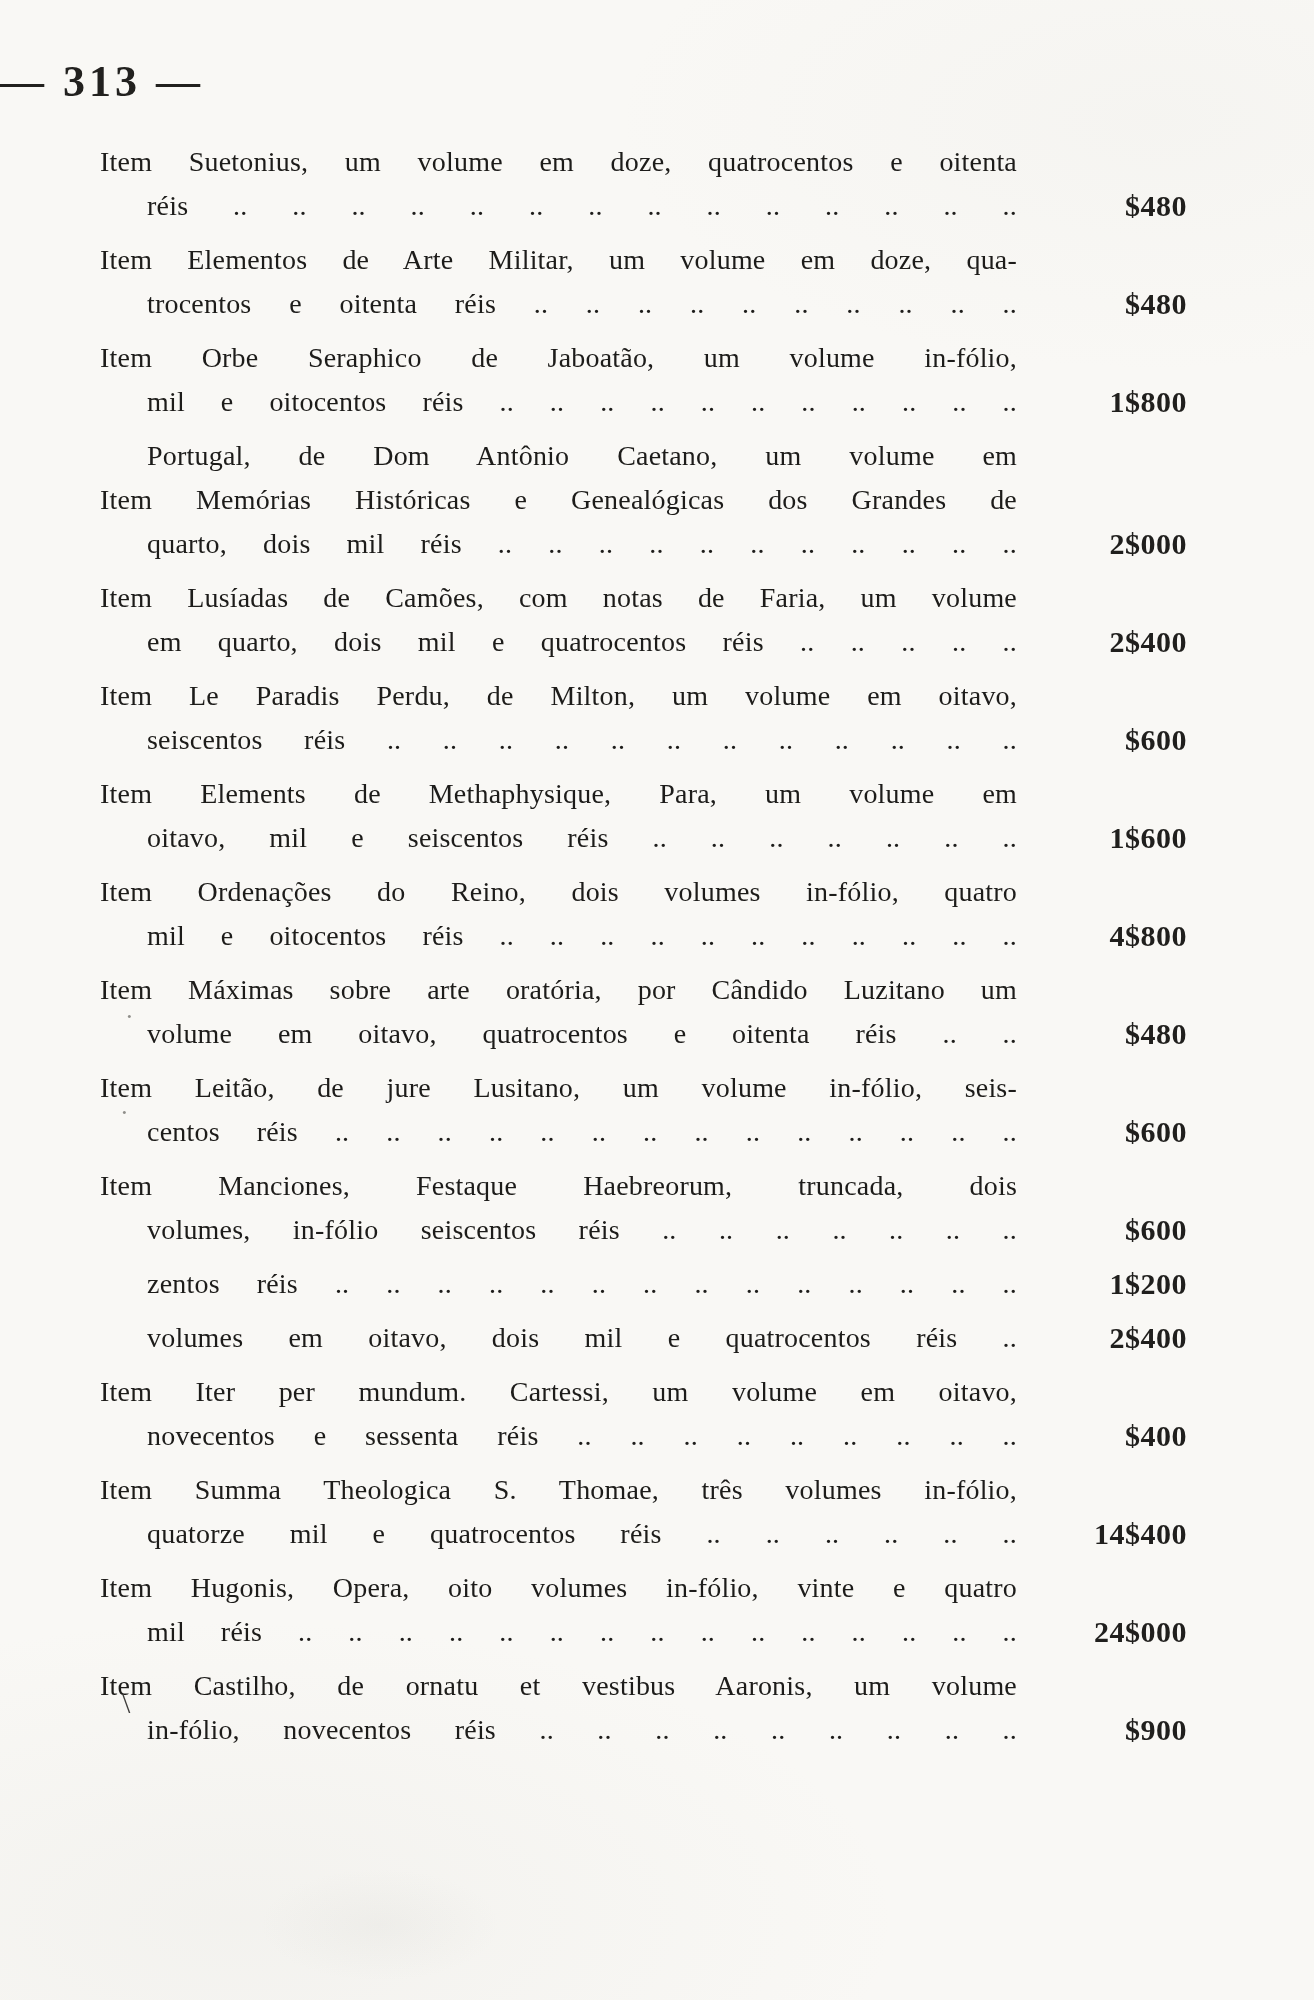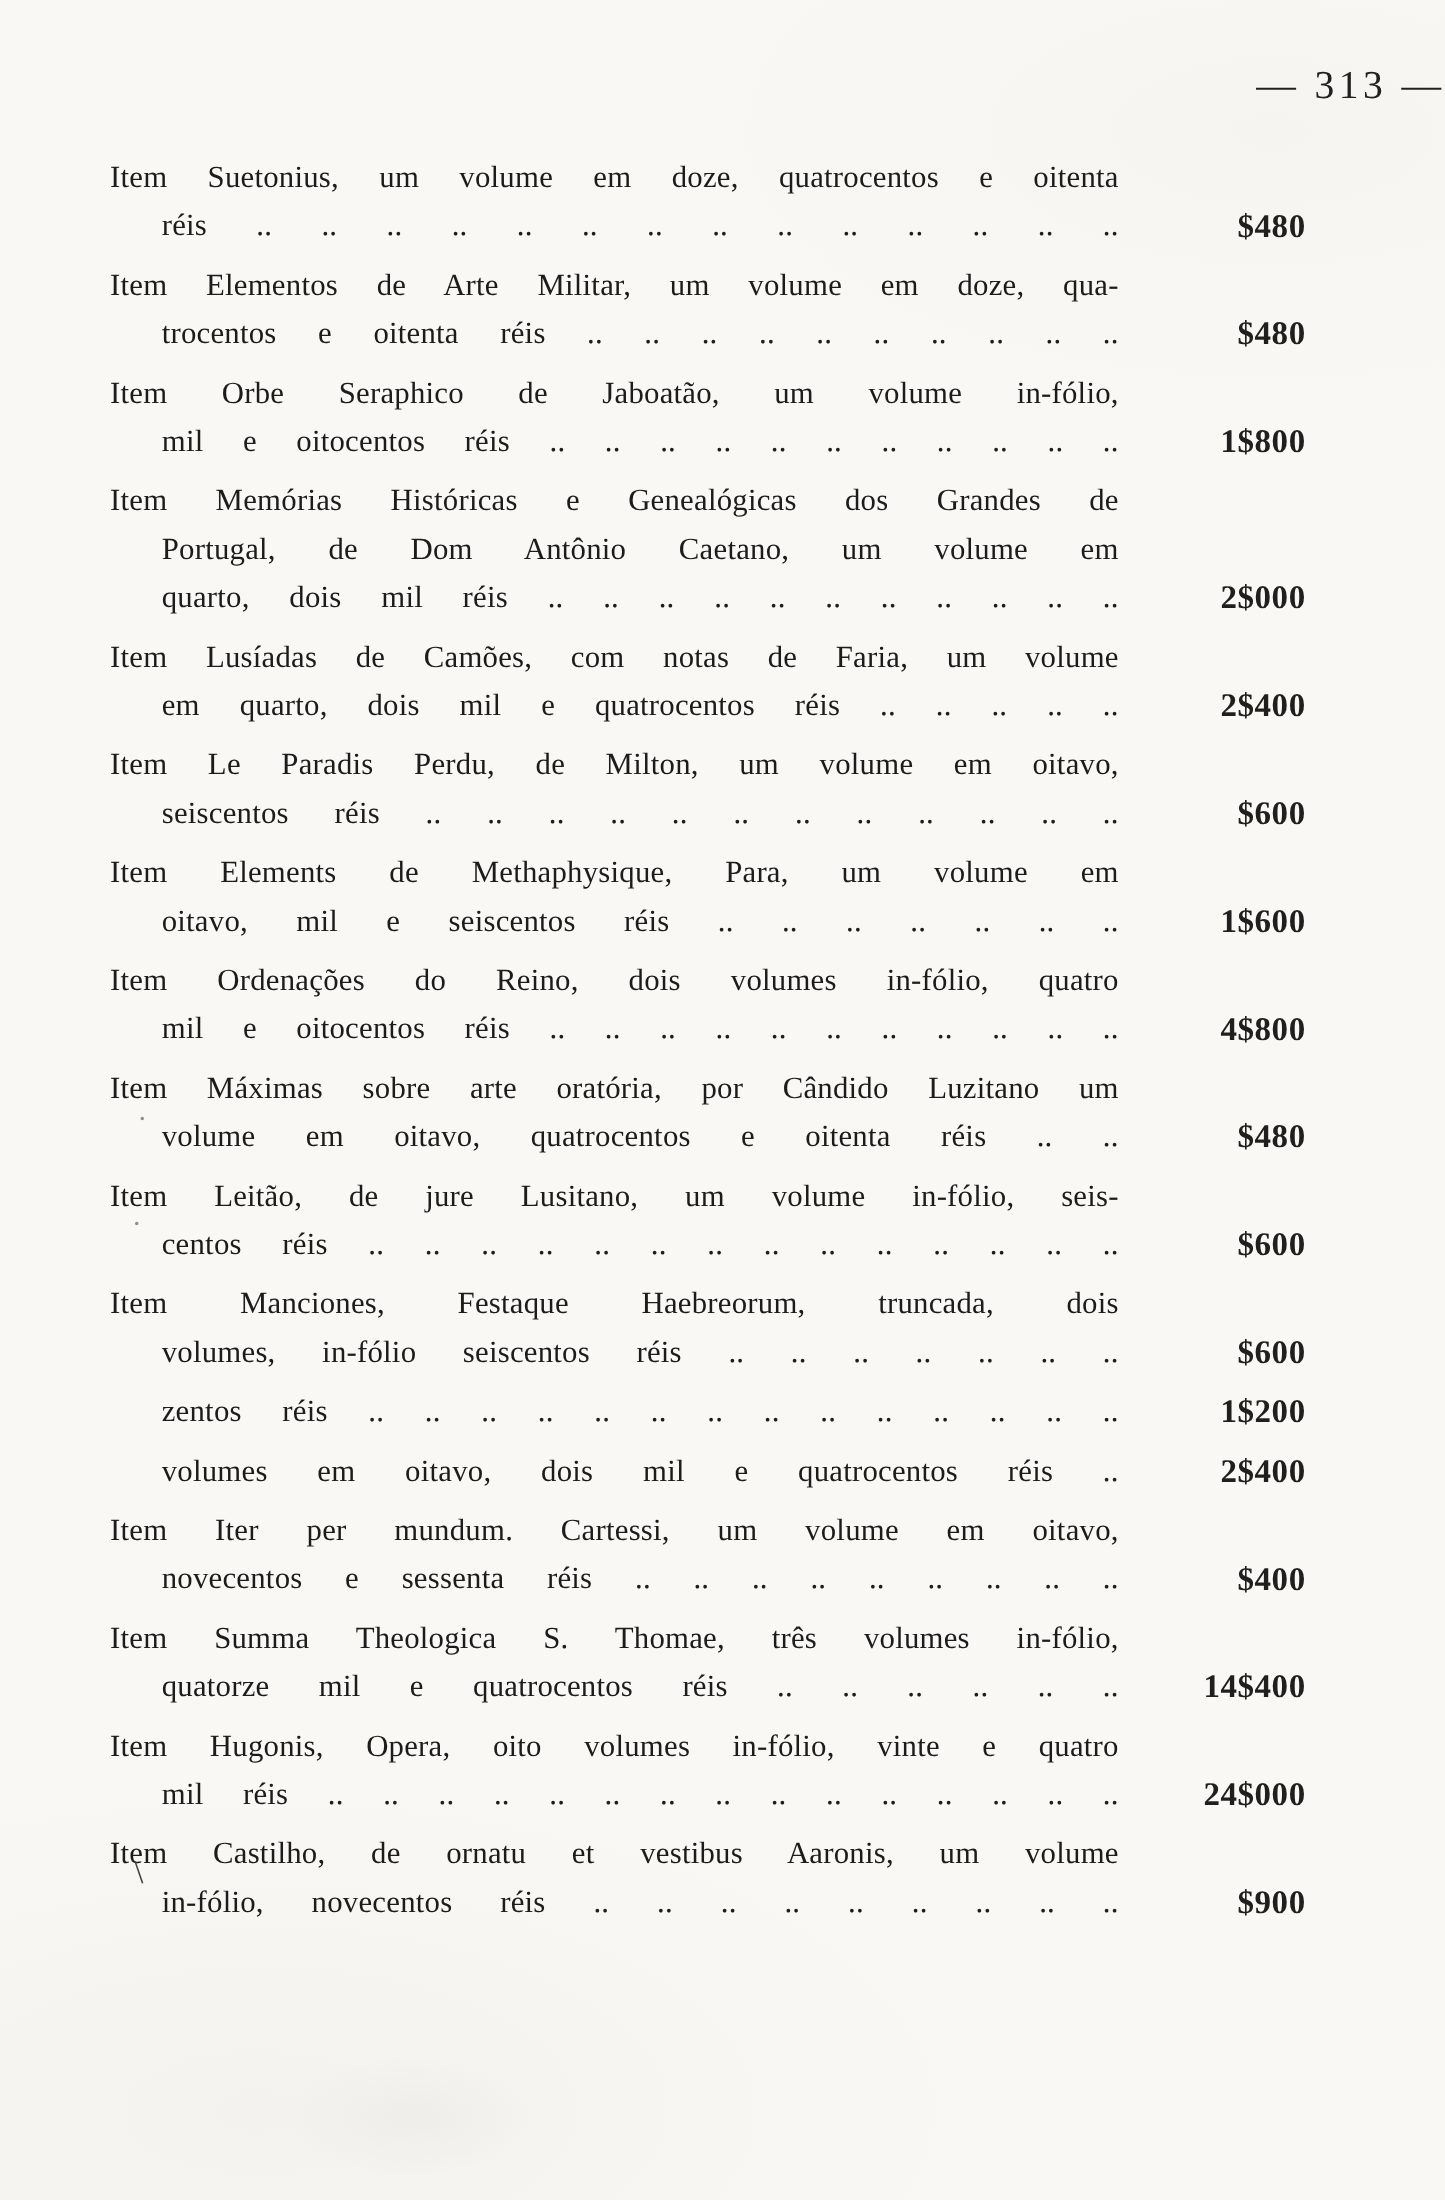--- a/index.html
+++ b/index.html
@@ -18,23 +18,23 @@
       radial-gradient(900px 420px at 88% 6%, rgba(212,212,206,0.10), transparent 60%),
       #f9f8f5;
     color: #1d1c1a;
     font-family: "Liberation Serif", "DejaVu Serif", serif;
   }
   .pageno {
     position: absolute;
     top: 56px;
     left: 0;
     width: 100%;
-    text-align: right;
-    font-size: 36px;
-    font-weight: 400;
+    text-align: left;
+    font-size: 44px;
+    font-weight: 700;
     letter-spacing: 4px;
     color: #22211f;
   }
   .entries {
     position: absolute;
     top: 140px;
     left: 100px;
     width: 917px;
   }
   .entry {
@@ -98,22 +98,22 @@
         <div class="line">Item Elementos de Arte Militar, um volume em doze, qua-</div>
         <div class="line cont">trocentos e oitenta réis .. .. .. .. .. .. .. .. .. ..</div>
         <span class="price">$480</span>
       </div>
       <div class="entry">
         <div class="line">Item Orbe Seraphico de Jaboatão, um volume in-fólio,</div>
         <div class="line cont">mil e oitocentos réis .. .. .. .. .. .. .. .. .. .. ..</div>
         <span class="price">1$800</span>
       </div>
       <div class="entry">
+        <div class="line cont">Portugal, de Dom Antônio Caetano, um volume em</div>
         <div class="line">Item Memórias Históricas e Genealógicas dos Grandes de</div>
-        <div class="line cont">Portugal, de Dom Antônio Caetano, um volume em</div>
         <div class="line cont">quarto, dois mil réis .. .. .. .. .. .. .. .. .. .. ..</div>
         <span class="price">2$000</span>
       </div>
       <div class="entry">
         <div class="line">Item Lusíadas de Camões, com notas de Faria, um volume</div>
         <div class="line cont">em quarto, dois mil e quatrocentos réis .. .. .. .. ..</div>
         <span class="price">2$400</span>
       </div>
       <div class="entry">
         <div class="line">Item Le Paradis Perdu, de Milton, um volume em oitavo,</div>

